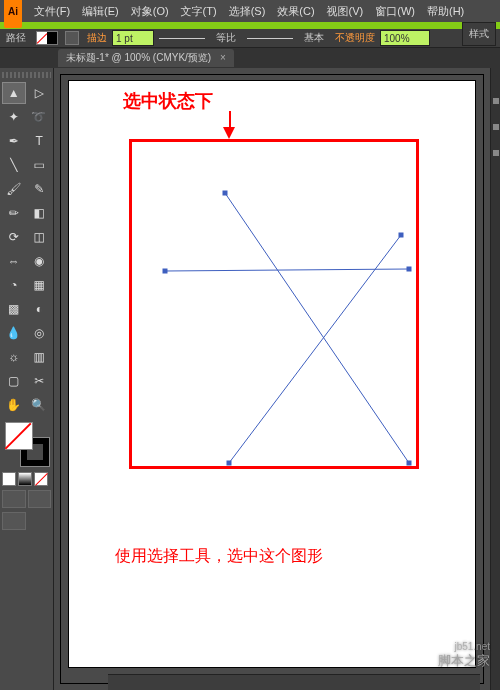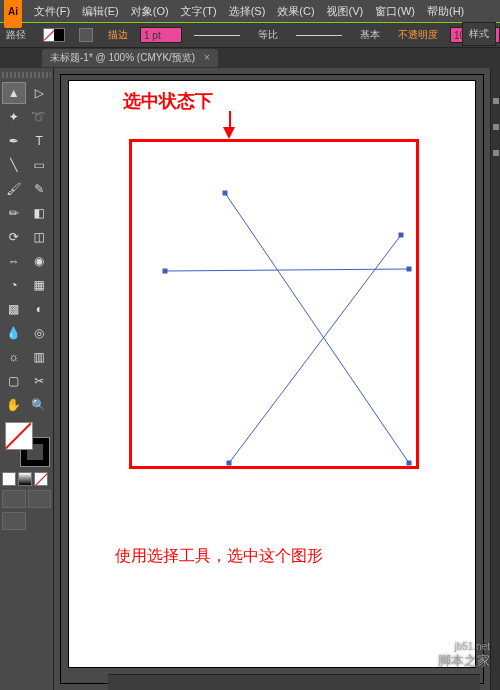--- a/index.html
+++ b/index.html
@@ -2,33 +2,33 @@
 <html><head>
 <meta charset="utf-8">
 <style>
   * { margin: 0; padding: 0; box-sizing: border-box; font-family: "Microsoft YaHei", sans-serif; }
   body { width: 500px; height: 690px; background: #4a4a4a; overflow: hidden; }
 
   .menubar { height: 22px; background: #4a4a4a; display: flex; align-items: center; padding-left: 4px; font-size: 11px; color: #ddd; }
   .ai-logo { width: 18px; height: 33px; background: #ff7f00; color: #2a0800; font-weight: bold; display: flex; align-items: center; justify-content: center; margin-right: 6px; font-size: 10px; border-radius: 2px; }
   .menu-item { padding: 0 6px; cursor: pointer; }
 
-  .control-bar { height: 26px; background: #3d3d3d; border-top: 1px solid #84cc16; border-bottom: 1px solid #222; display: flex; align-items: center; font-size: 10px; color: #ccc; justify-content: space-between; }
+  .control-bar { height: 26px; background: #3d3d3d; border-top: 7px solid #84cc16; border-bottom: 1px solid #222; display: flex; align-items: center; font-size: 10px; color: #ccc; }
   .cb-label { padding: 0 6px; }
   .cb-swatch { width: 22px; height: 14px; border: 1px solid #777; margin: 0 4px; position: relative; display: flex; }
   .cb-swatch .half-none { width: 50%; background: #fff; position: relative; }
   .cb-swatch .half-none::after { content: ""; position: absolute; width: 140%; height: 1px; background: red; top: 50%; left: -20%; transform: rotate(-45deg); }
   .cb-swatch .half-black { width: 50%; background: #000; }
   .cb-box { width: 14px; height: 14px; border: 1px solid #777; margin: 0 3px; background: #555; }
   .cb-orange { color: #ff9a3c; padding: 0 5px; }
-  .cb-field { height: 16px; background: #ec4899; color: #333; font-size: 10px; border: 1px solid #222; padding: 0 3px; display: flex; align-items: center; }
+  .cb-field { height: 16px; background: #bef264; color: #333; font-size: 10px; border: 1px solid #222; padding: 0 3px; display: flex; align-items: center; }
   .cb-line { width: 46px; margin: 0 5px; border-top: 1px solid #ccc; }
   .style-btn { position: absolute; right: 4px; top: 22px; height: 24px; padding: 0 6px; background: #3d3d3d; color: #ccc; font-size: 10px; display: flex; align-items: center; border: 1px solid #222; }
 
-  .tab-strip { height: 20px; background: #333; display: flex; align-items: center; padding-left: 42px; }
+  .tab-strip { height: 20px; background: #333; display: flex; align-items: center; padding-left: 58px; }
   .doc-tab { background: #4a4a4a; color: #ccc; font-size: 10px; padding: 2px 8px; border-radius: 3px 3px 0 0; }
   .tab-close { margin-left: 6px; color: #aaa; cursor: pointer; }
 
   .workspace { position: relative; height: 622px; display: flex; }
 
   .tool-panel { width: 54px; background: #4a4a4a; border-right: 1px solid #222; padding: 4px 2px; }
   .tool-grip { height: 6px; background: repeating-linear-gradient(90deg, #666, #666 2px, #4a4a4a 2px, #4a4a4a 4px); margin-bottom: 4px; }
   .tool-row { display: flex; gap: 2px; margin-bottom: 2px; }
   .tool-btn { width: 24px; height: 22px; background: #4a4a4a; display: flex; align-items: center; justify-content: center; color: #ddd; font-size: 12px; border: 1px solid transparent; cursor: pointer; }
   .tool-btn.sel { background: #666; border: 1px solid #888; }

